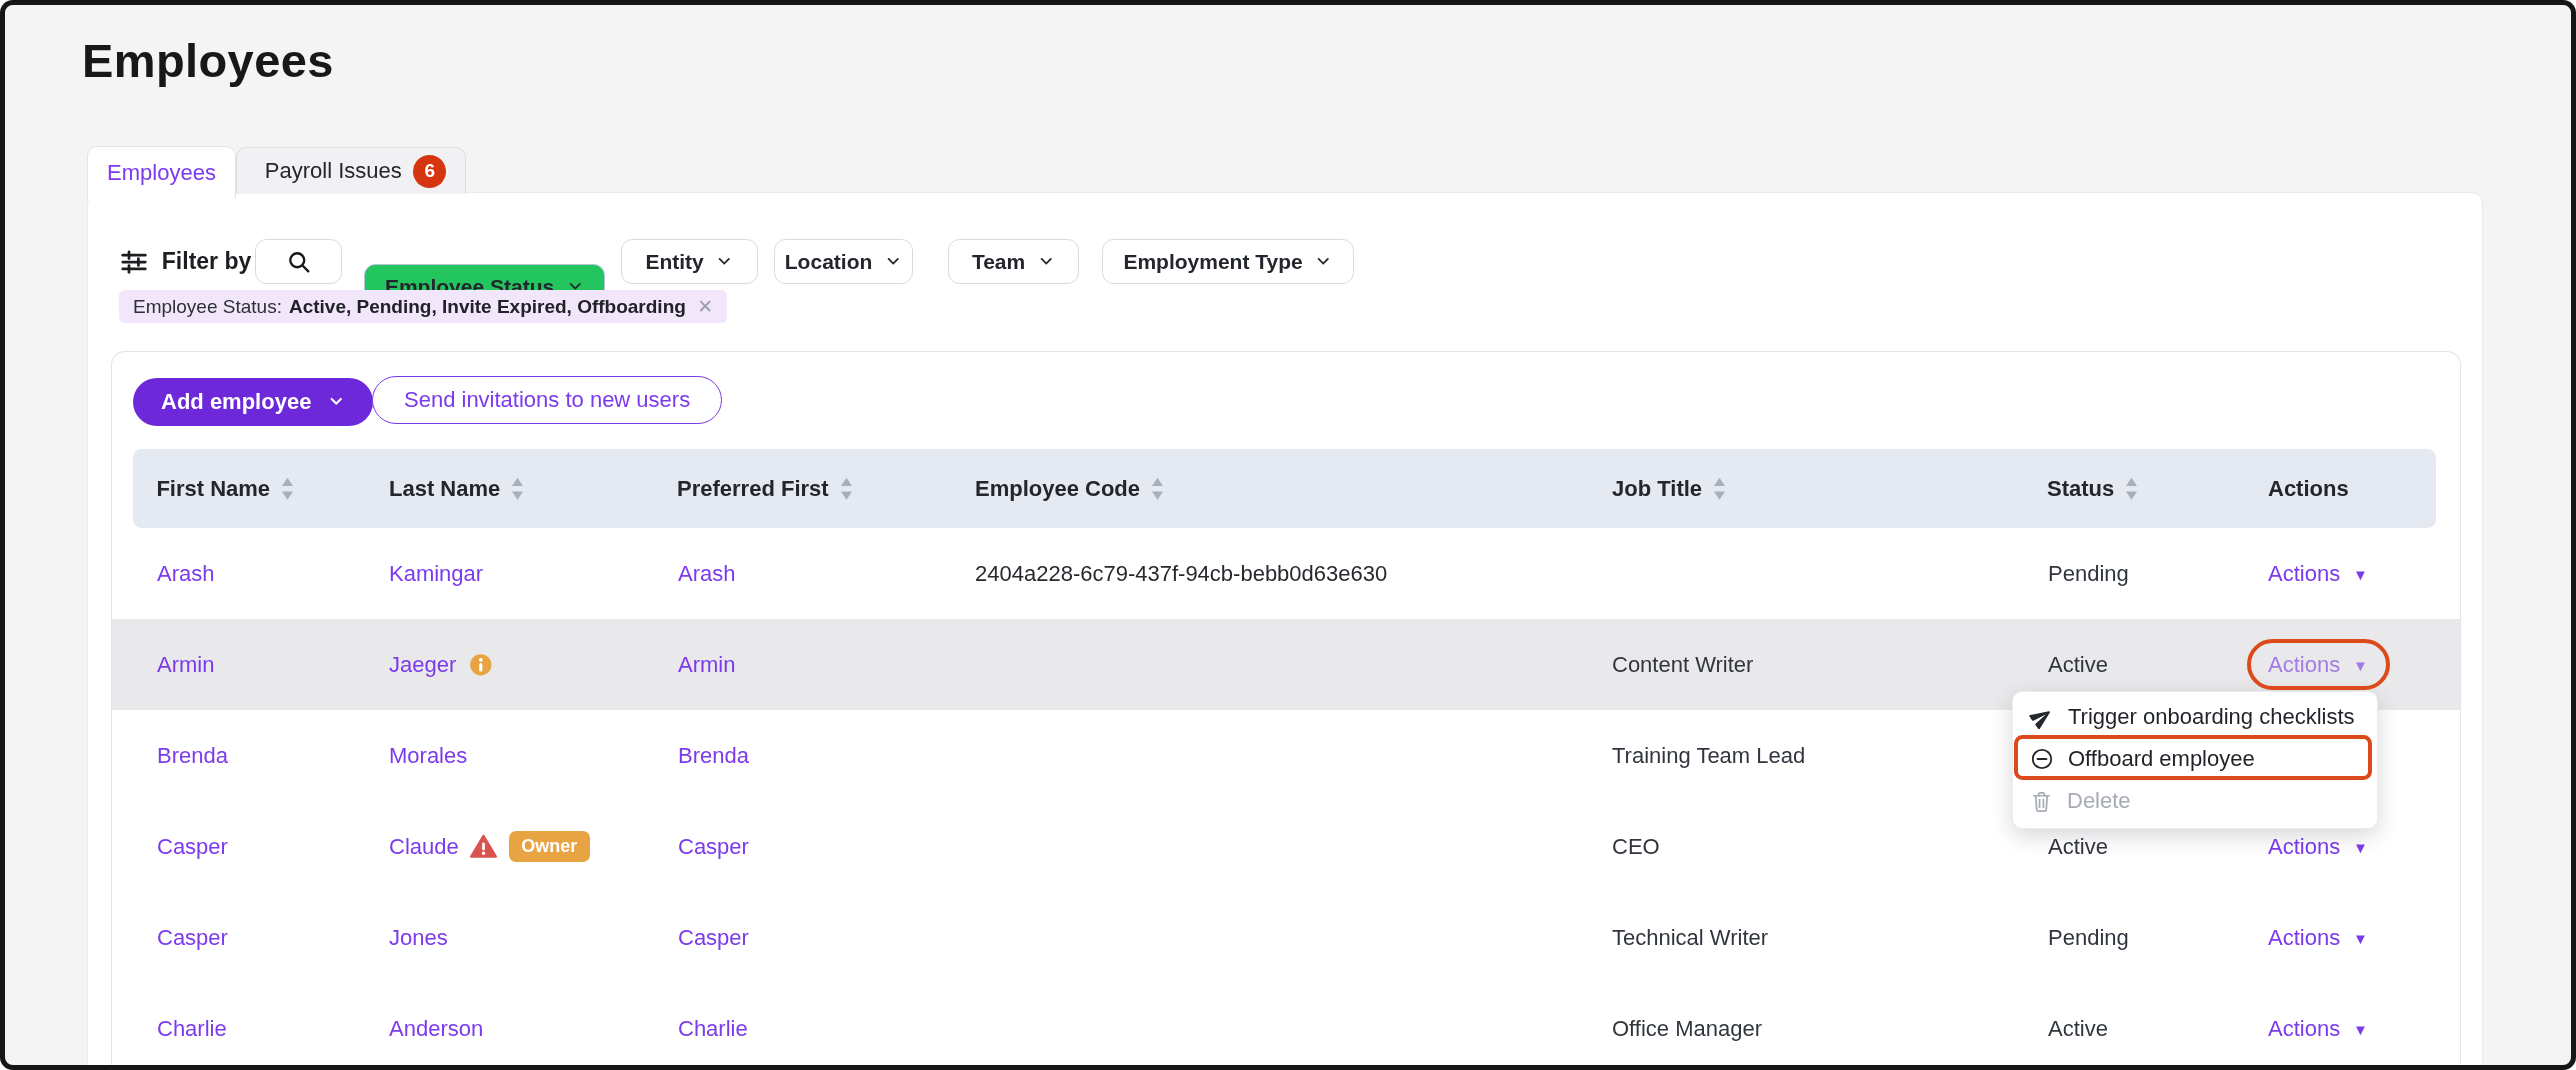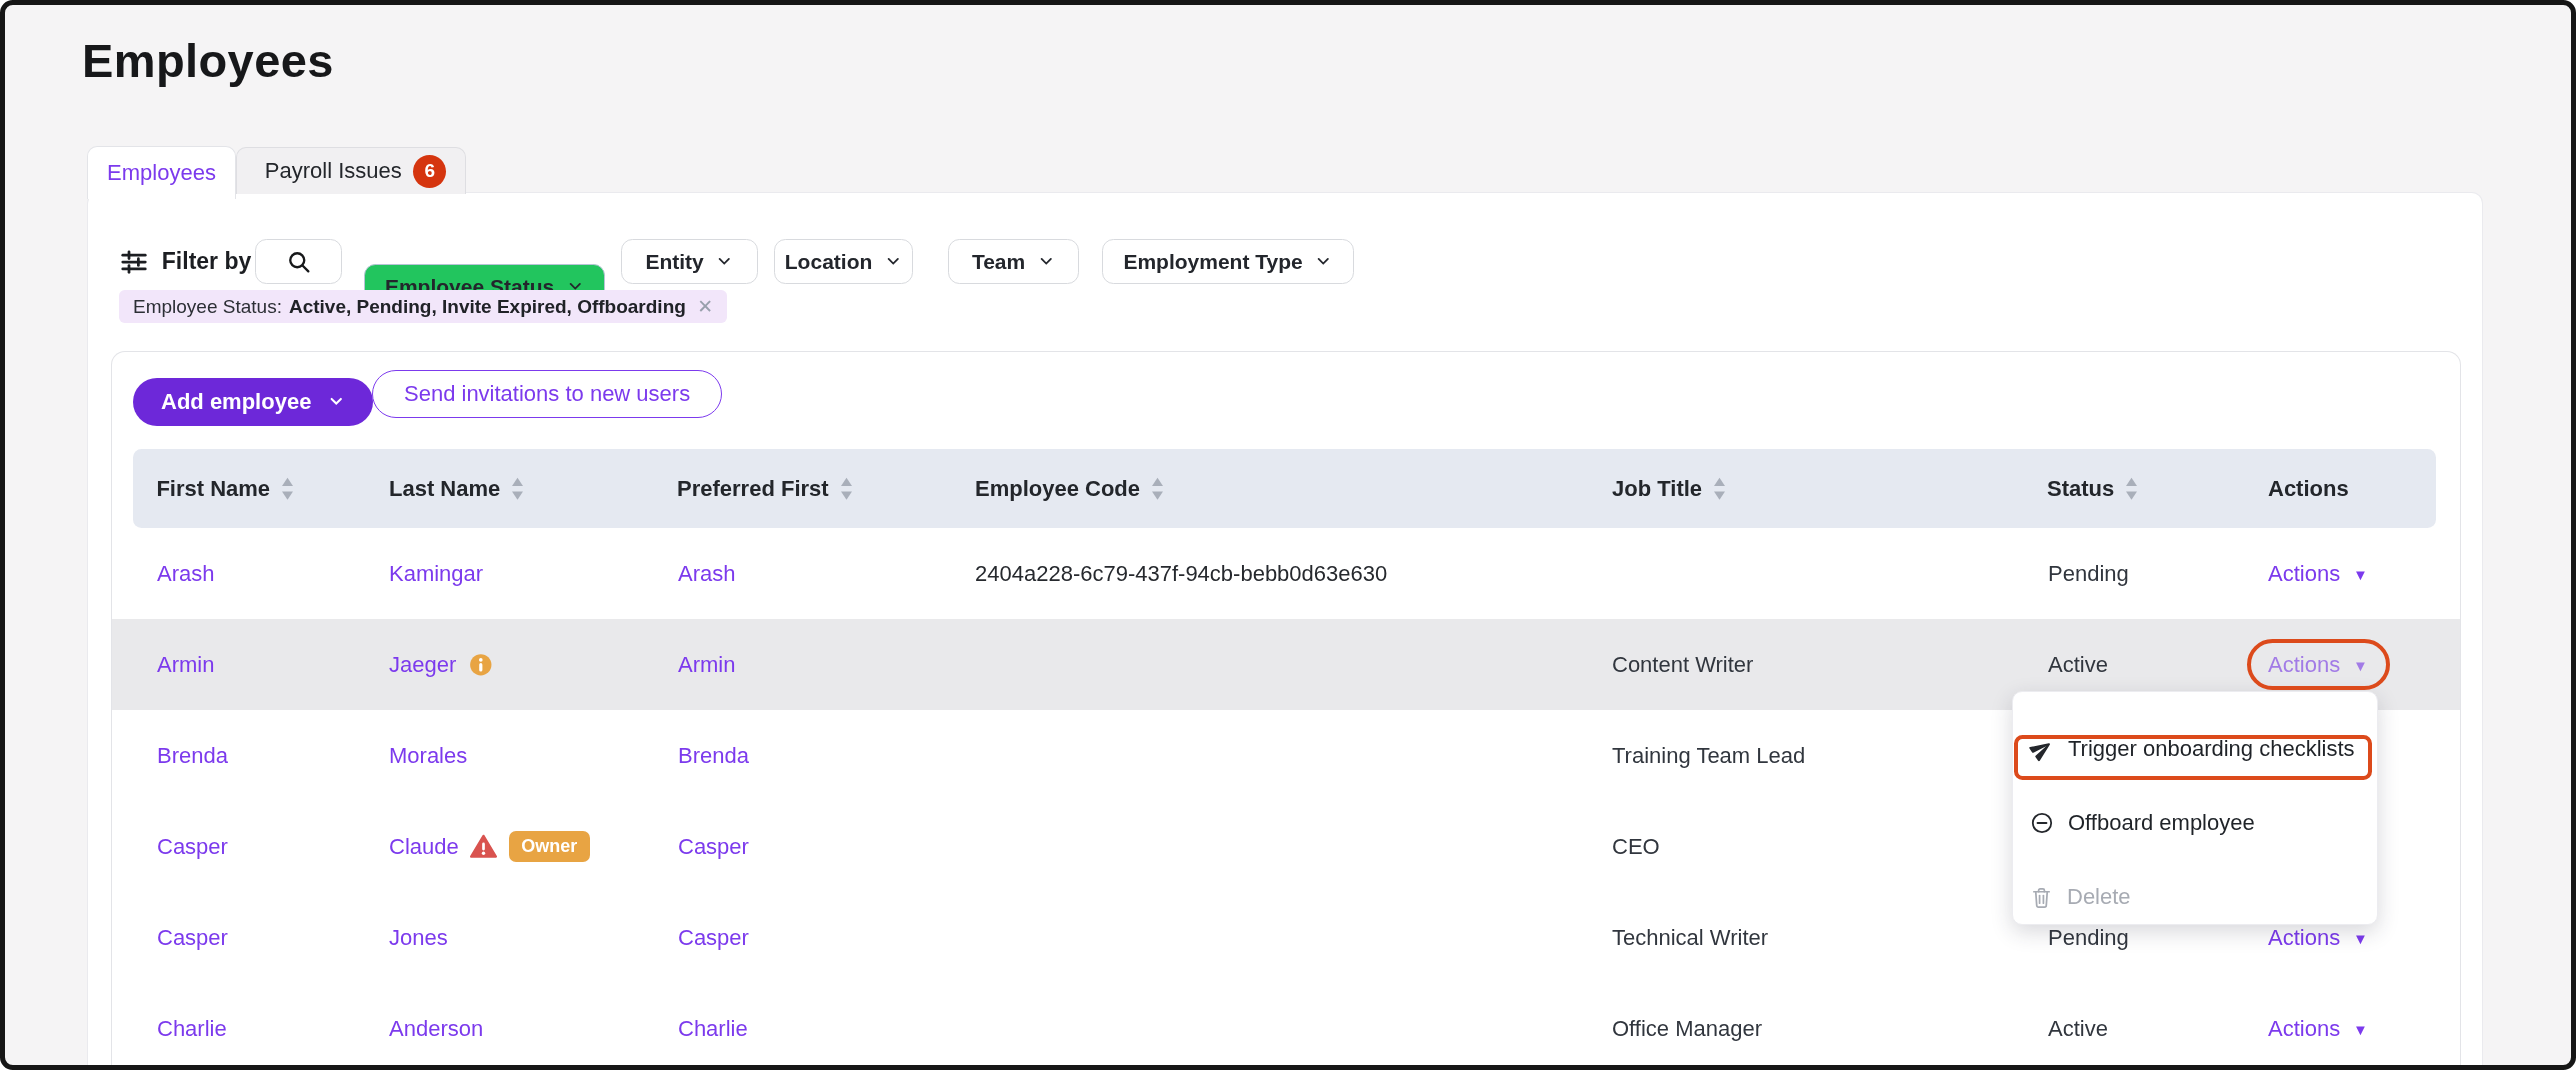--- a/index.html
+++ b/index.html
@@ -72,21 +72,21 @@
     background:#fff;border:1.4px solid #e3e4e8;border-bottom:none;border-radius:14px 14px 0 0;
     box-sizing:border-box;overflow:hidden;
   }
   .btn-primary{
     position:absolute;left:21px;top:25.6px;height:48px;padding:0 28px;
     display:inline-flex;align-items:center;gap:15.6px;border-radius:28px;border:none;
     background:#6d28d9;color:#fff;font-size:22px;font-weight:600;cursor:pointer;
     font-family:inherit;
   }
   .btn-outline{
-    position:absolute;left:260px;top:18px;height:48px;padding:0 31px;box-sizing:border-box;
+    position:absolute;left:260px;top:24px;height:48px;padding:0 31px;box-sizing:border-box;
     display:inline-flex;align-items:center;border-radius:28px;background:#fff;
     border:1.4px solid #7c3aed;color:#7c3aed;font-size:22px;font-weight:500;cursor:pointer;
     font-family:inherit;
   }
   
   .thead{
     position:absolute;left:21px;top:97px;width:2303px;height:79px;
     background:#e5e9f1;border-radius:8.5px;
   }
   .hcell{
@@ -119,21 +119,21 @@
     border:4.3px solid #dc4a1b;border-radius:28px;z-index:7;pointer-events:none;
   }
   
   .menu{
     position:absolute;left:1900px;top:339px;width:366px;z-index:6;
     background:#fff;border:0.7px solid #ececf0;border-radius:10px;
     box-shadow:0 7px 21px rgba(40,40,60,.18);padding:4.3px 0 5.7px 0;box-sizing:border-box;
   }
   .menu-item{
     height:42px;display:flex;align-items:center;gap:14px;padding:0 17px;
-    font-size:22px;color:#1f2328;cursor:pointer;white-space:nowrap;margin-top:32px;
+    font-size:22px;color:#1f2328;cursor:pointer;white-space:nowrap;
   }
   .menu-item.disabled{color:#a7abb3;cursor:default;}
   .menu-annotation{
     position:absolute;left:1.4px;top:43px;width:350px;height:37px;
     border:4.3px solid #dc4a1b;border-radius:8.5px;pointer-events:none;
   }
   .icn{flex:0 0 auto;display:inline-flex;}
 </style>
 </head>
 <body>

